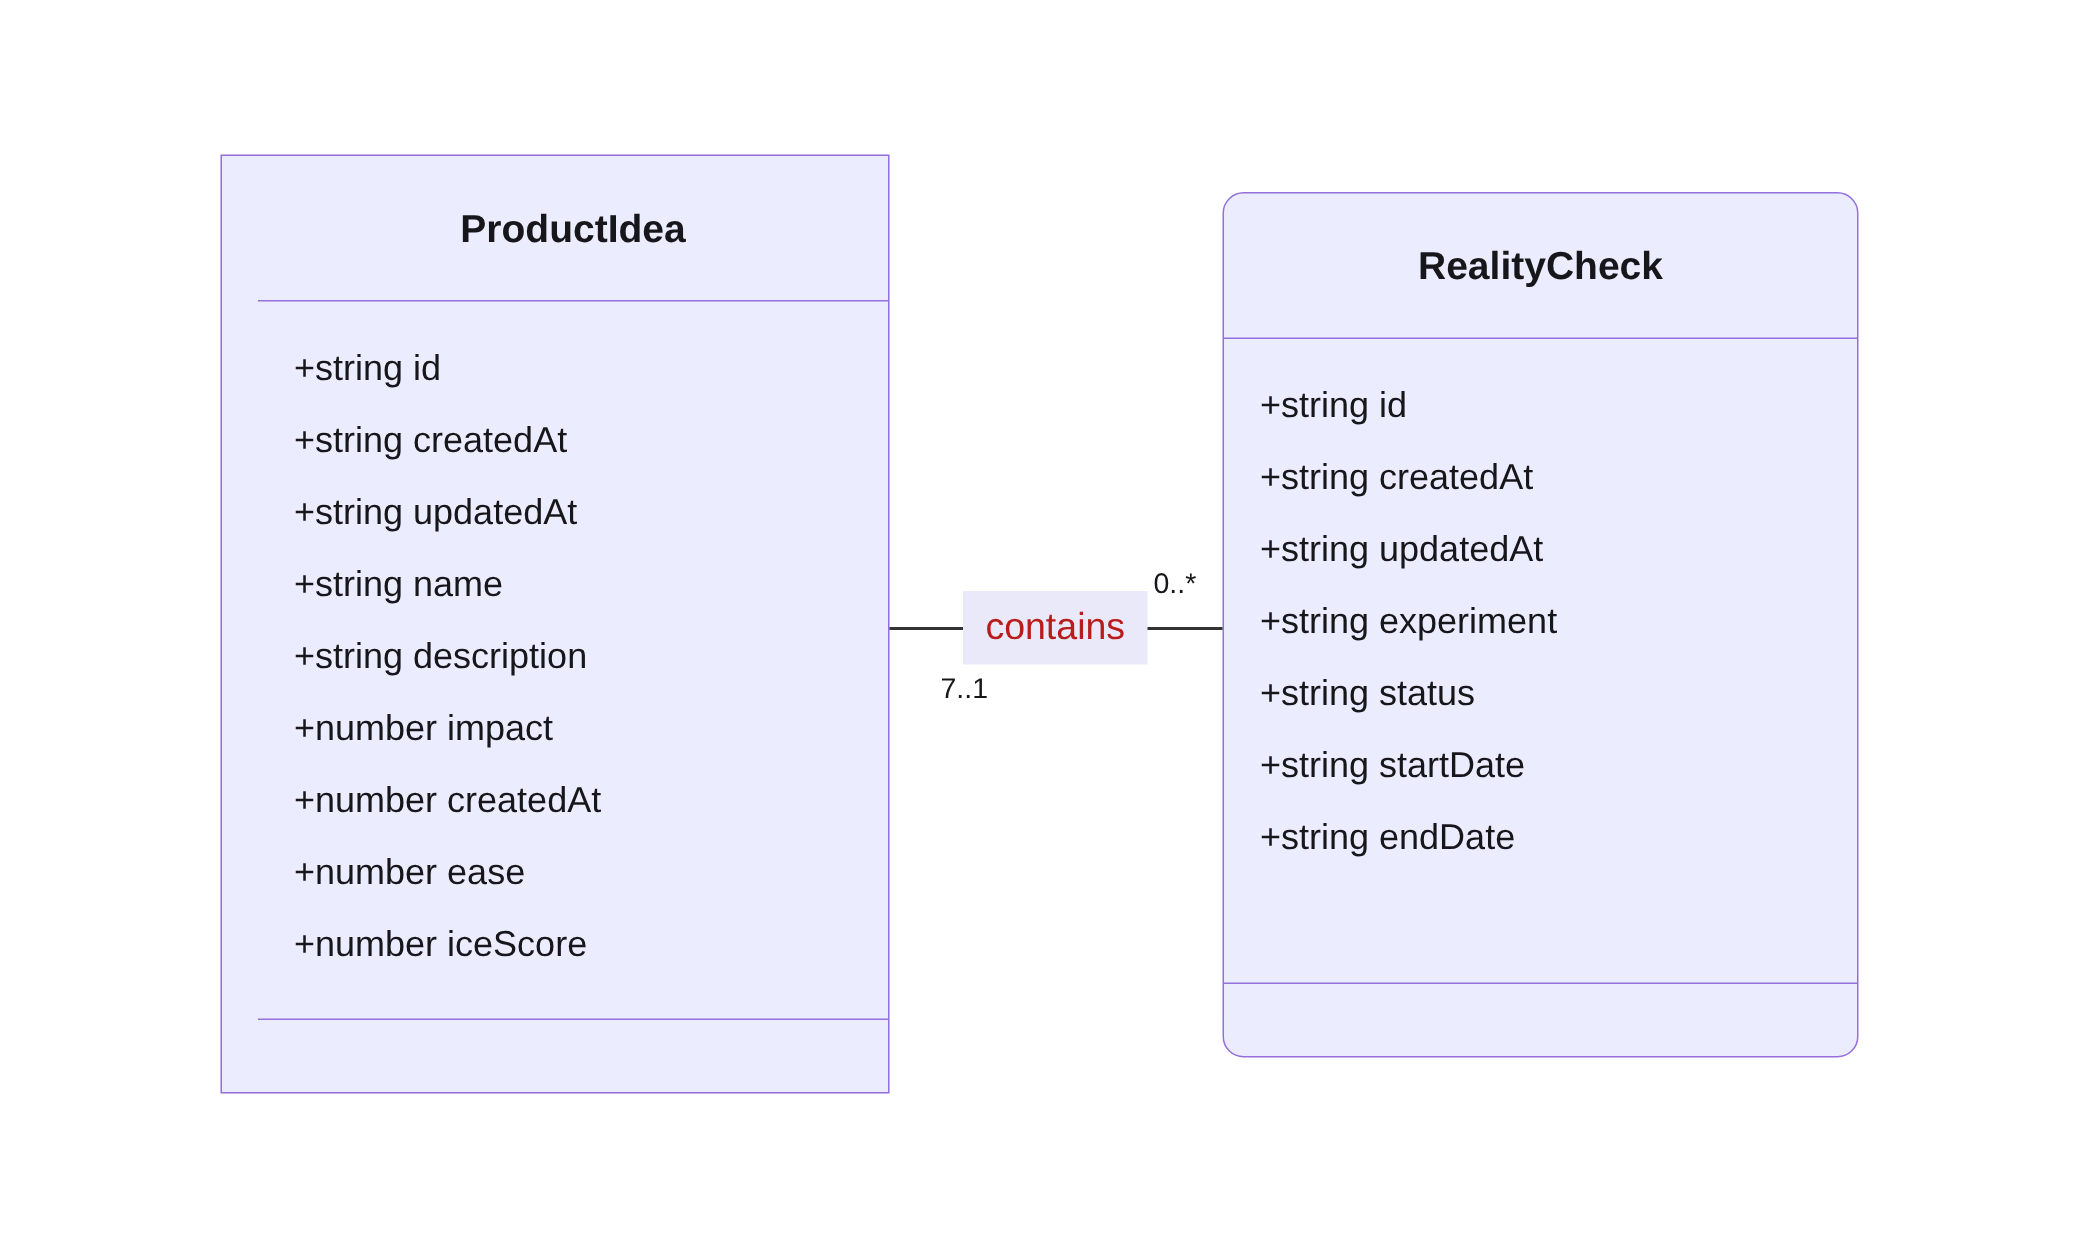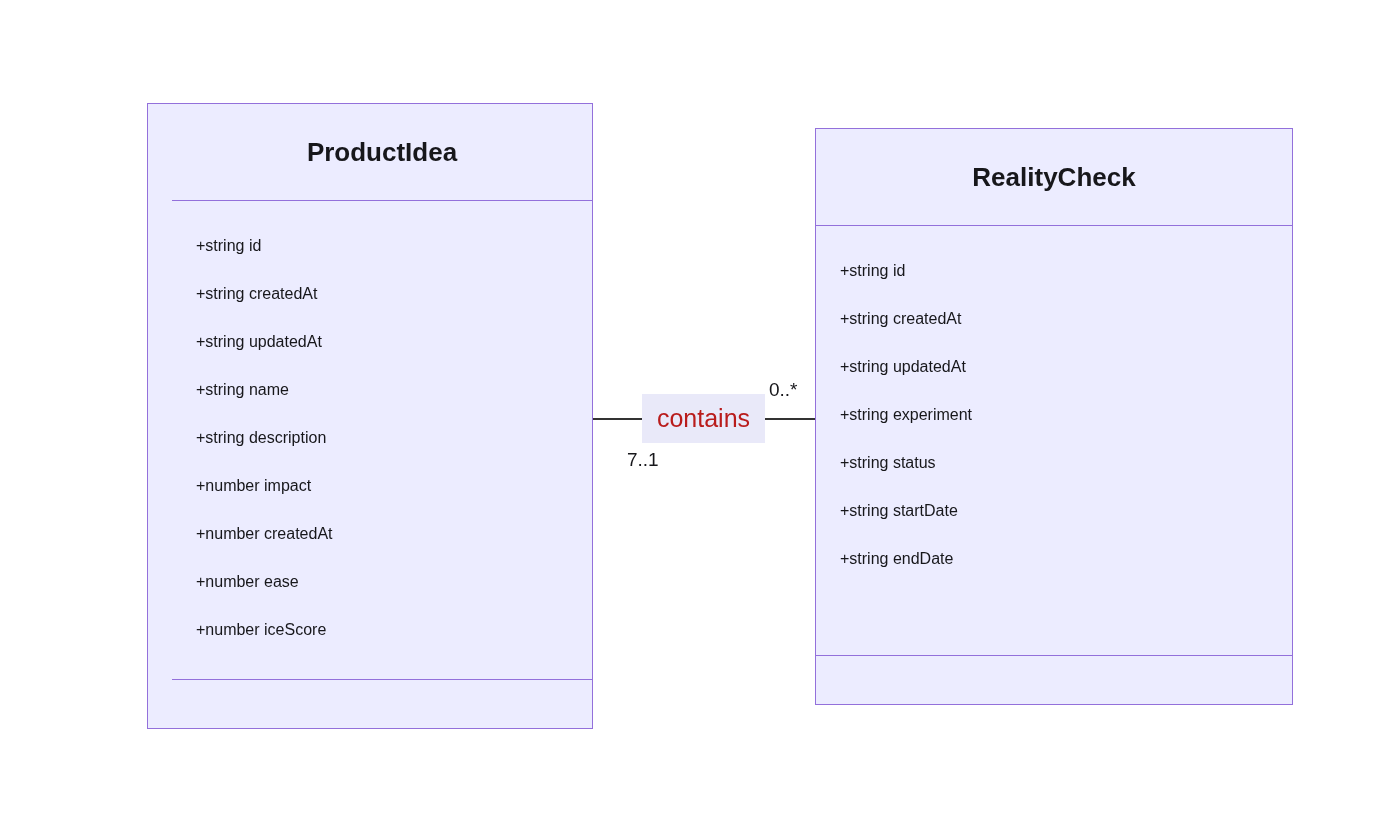--- a/index.html
+++ b/index.html
@@ -27,38 +27,39 @@
   .class-box--productidea {
     left: 147px;
     top: 103px;
     width: 446px;
     height: 626px;
     padding-left: 24px;
   }
   .class-box--realitycheck {
     left: 815px;
     top: 128px;
-    width: 478px;
+    width: 424px;
     height: 577px;
+    border-radius: 14px;
   }
   .class-title {
     height: 97px;
     flex: 0 0 auto;
     display: flex;
     align-items: center;
     justify-content: center;
     font-weight: 700;
     font-size: 26px;
     border-bottom: 1.5px solid #9370DB;
     box-sizing: border-box;
   }
   .class-attrs {
     flex: 1 1 auto;
     padding: 21px 10px 0 24px;
-    font-size: 16px;
+    font-size: 24px;
     line-height: 48px;
     box-sizing: border-box;
     overflow: hidden;
   }
   .attr-row {
     white-space: nowrap;
   }
   .class-methods {
     flex: 0 0 auto;
     height: 49px;

